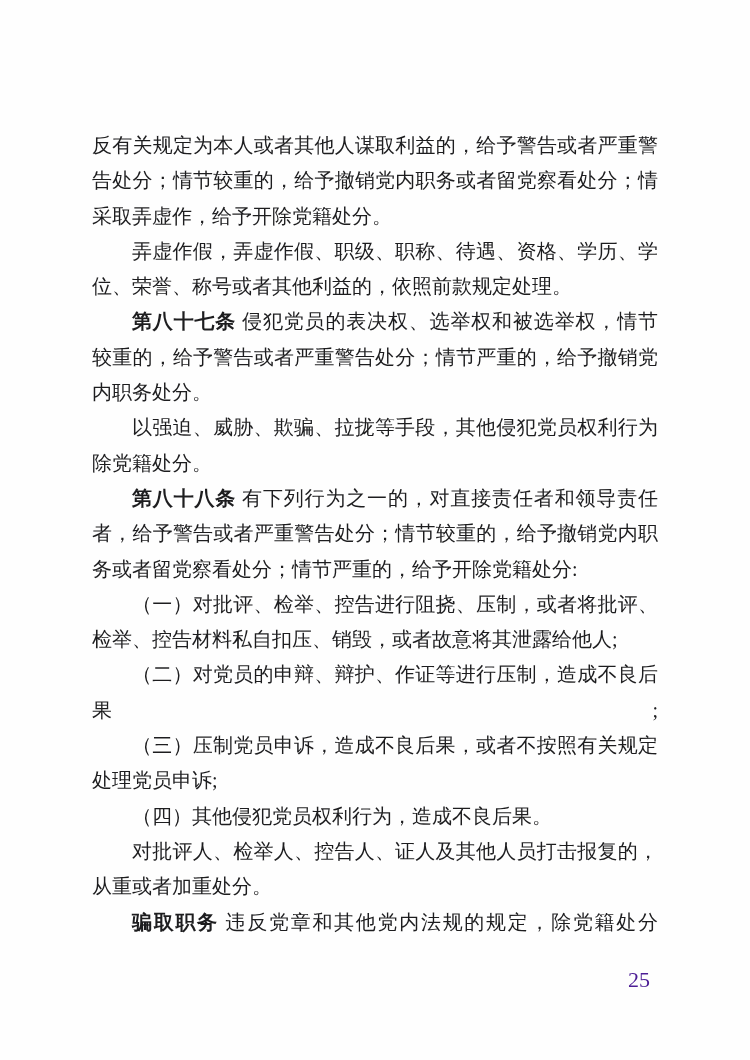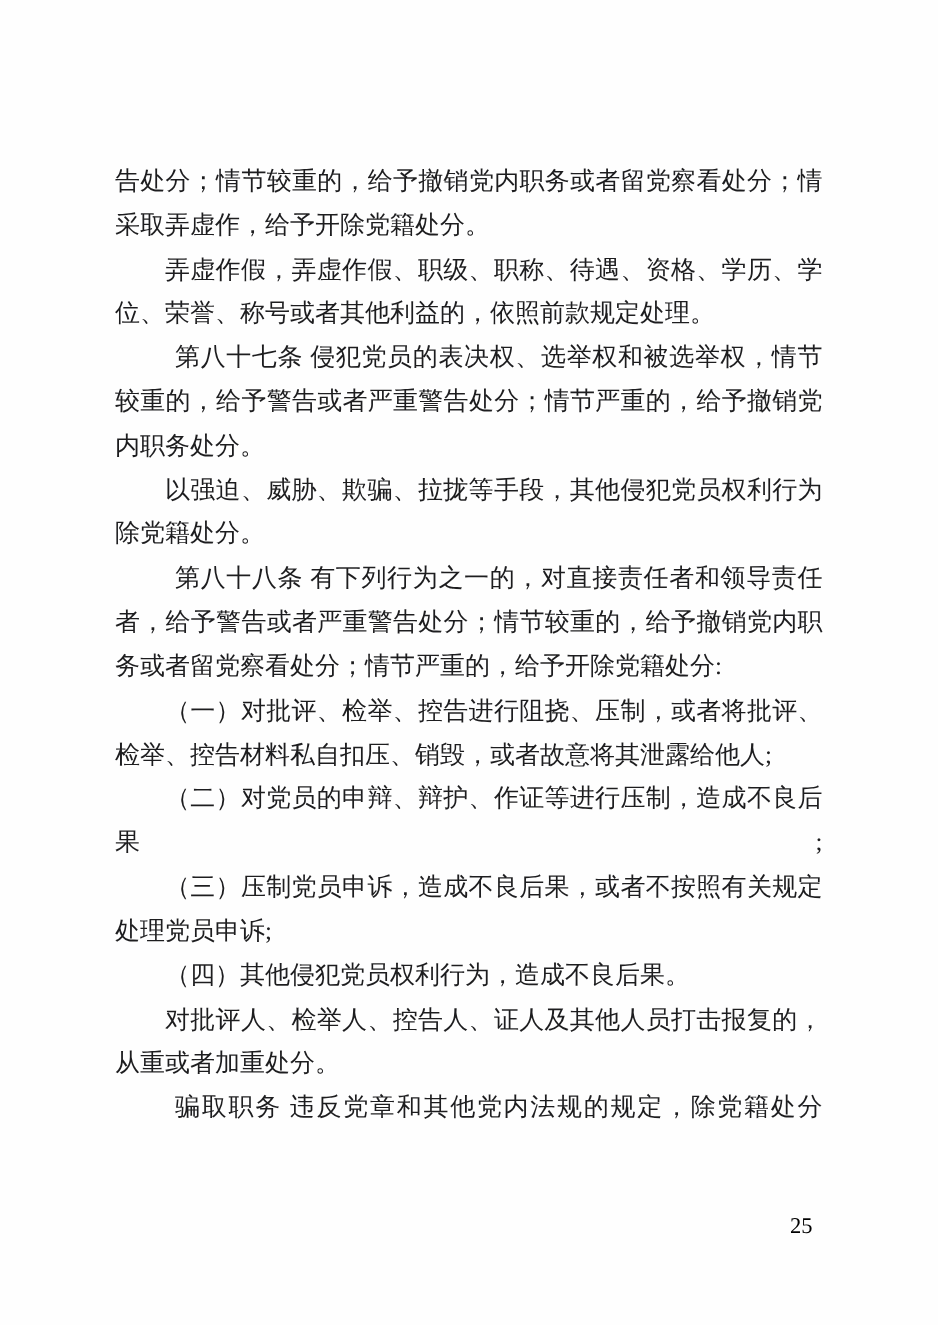--- a/index.html
+++ b/index.html
@@ -37,38 +37,38 @@
   }
   .line.justify {
     white-space: normal;
     text-align: justify;
     text-align-last: justify;
   }
   .line.indent {
     text-indent: 40px;
   }
   .line .bold {
-    font-weight: 400;
-    margin-left: 8px;
+    font-weight: 700;
   }
   .page-number {
     position: absolute;
     top: 966px;
     right: 100px;
-    font-size: 18px;
+    font-size: 22px;
     line-height: 28px;
-    color: #000000;
+    color: #4c1d95;
     text-align: right;
   }
 </style>
 </head>
 <body>
 
 <div class="page">
   <div class="text-block">
+      <div class="line justify"><span>反有关规定为本人或者其他人谋取利益的，给予警告或者严重警</span></div>
       <div class="line justify"><span>告处分；情节较重的，给予撤销党内职务或者留党察看处分；情</span></div>
       <div class="line"><span>采取弄虚作，给予开除党籍处分。</span></div>
       <div class="line justify indent"><span>弄虚作假，弄虚作假、职级、职称、待遇、资格、学历、学</span></div>
       <div class="line"><span>位、荣誉、称号或者其他利益的，依照前款规定处理。</span></div>
       <div class="line justify indent"><span class="bold">第八十七条</span><span> 侵犯党员的表决权、选举权和被选举权，情节</span></div>
       <div class="line justify"><span>较重的，给予警告或者严重警告处分；情节严重的，给予撤销党</span></div>
       <div class="line"><span>内职务处分。</span></div>
       <div class="line justify indent"><span>以强迫、威胁、欺骗、拉拢等手段，其他侵犯党员权利行为</span></div>
       <div class="line"><span>除党籍处分。</span></div>
       <div class="line justify indent"><span class="bold">第八十八条</span><span> 有下列行为之一的，对直接责任者和领导责任</span></div>

